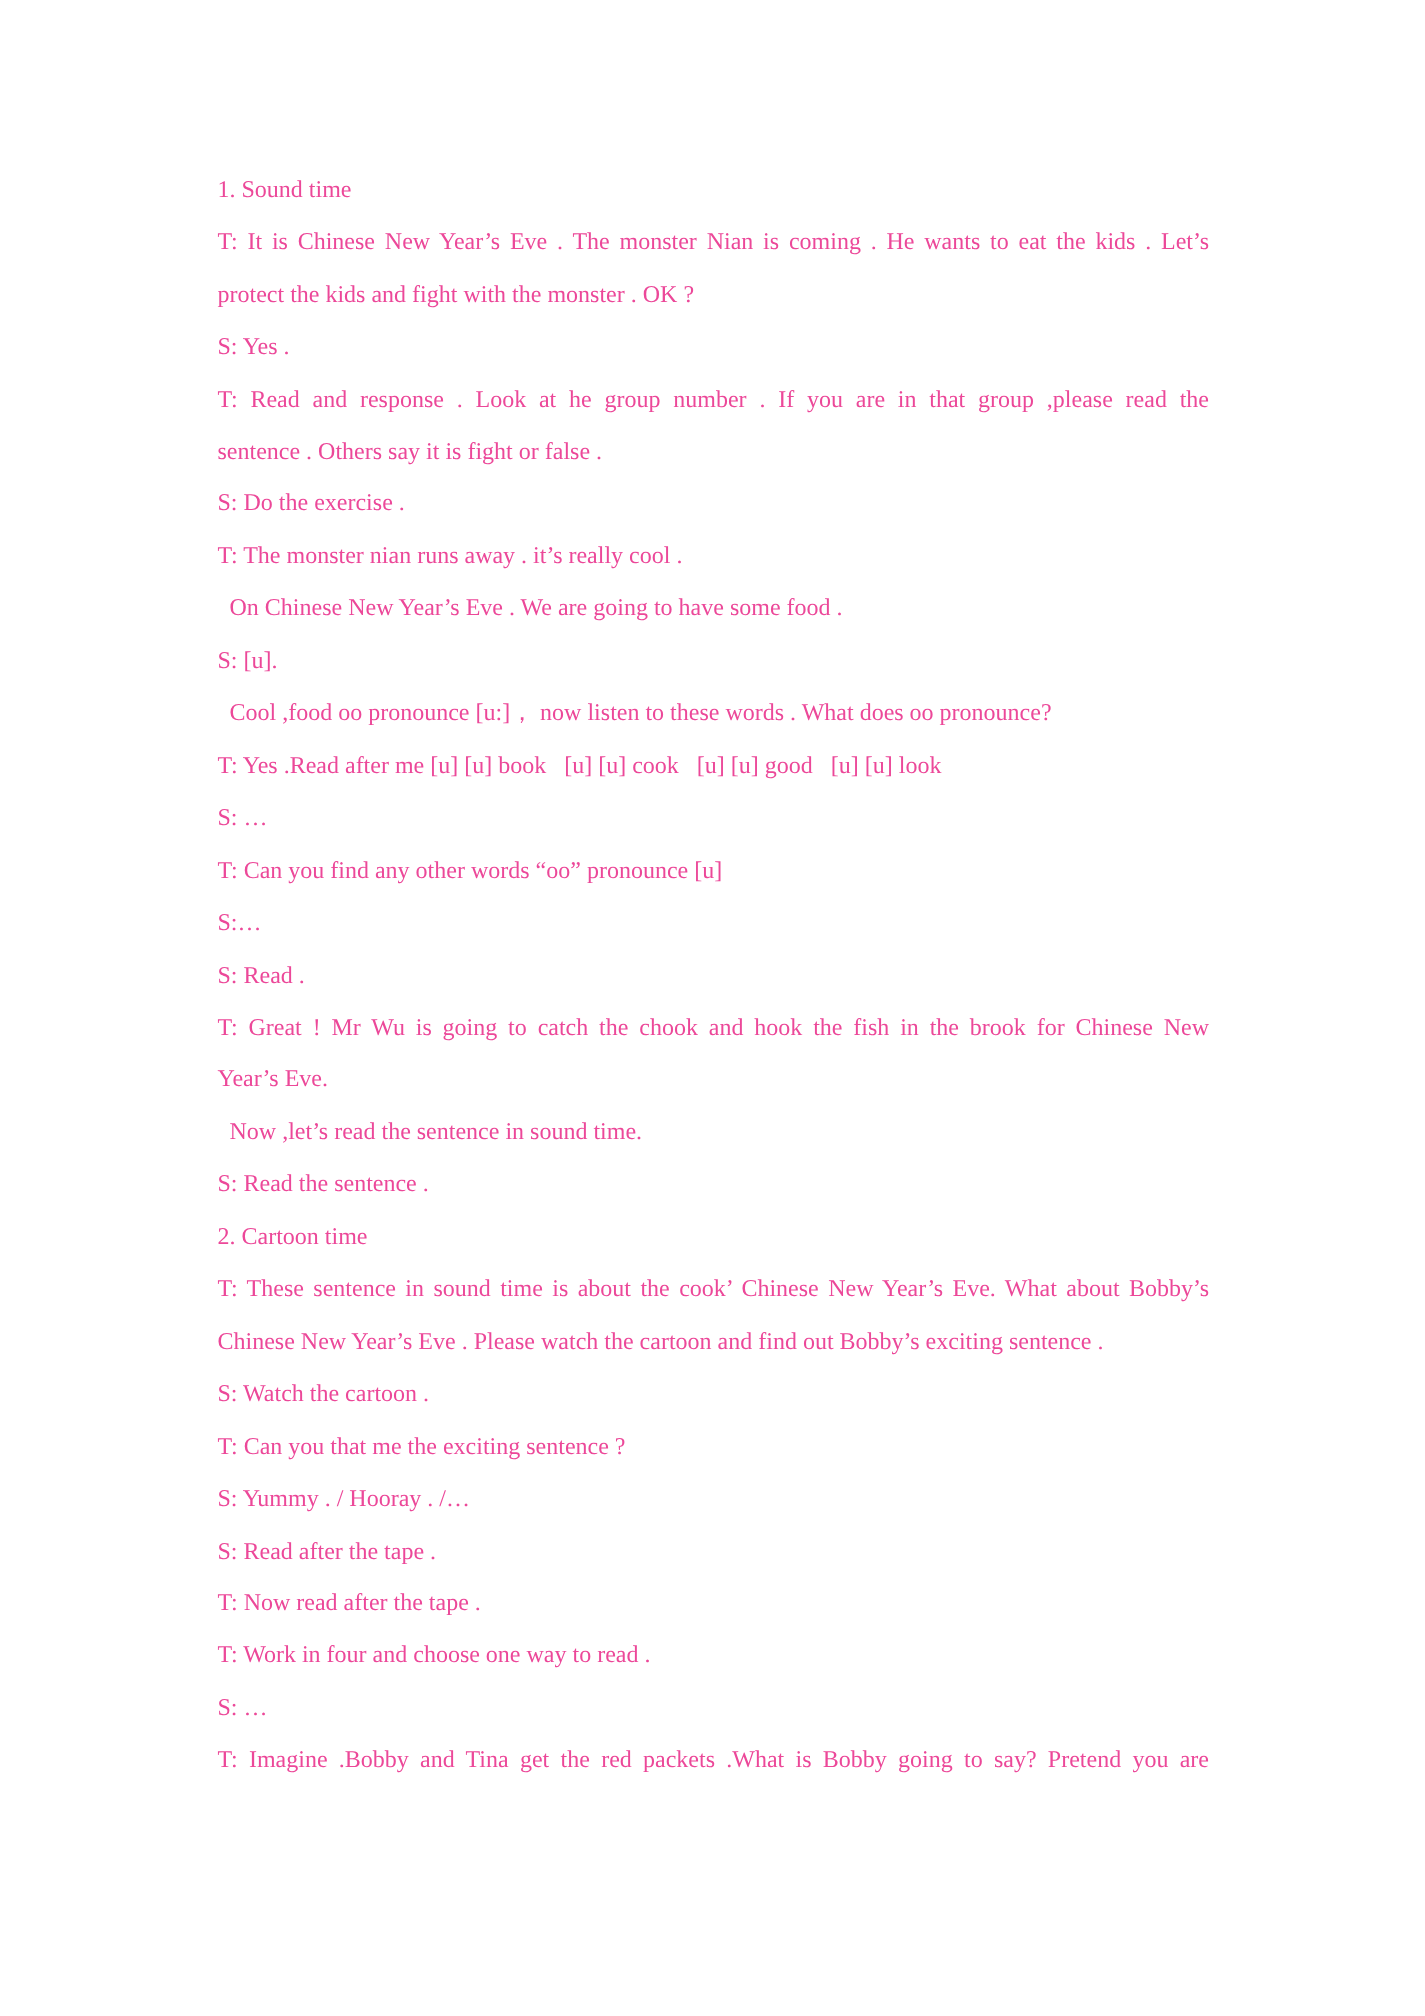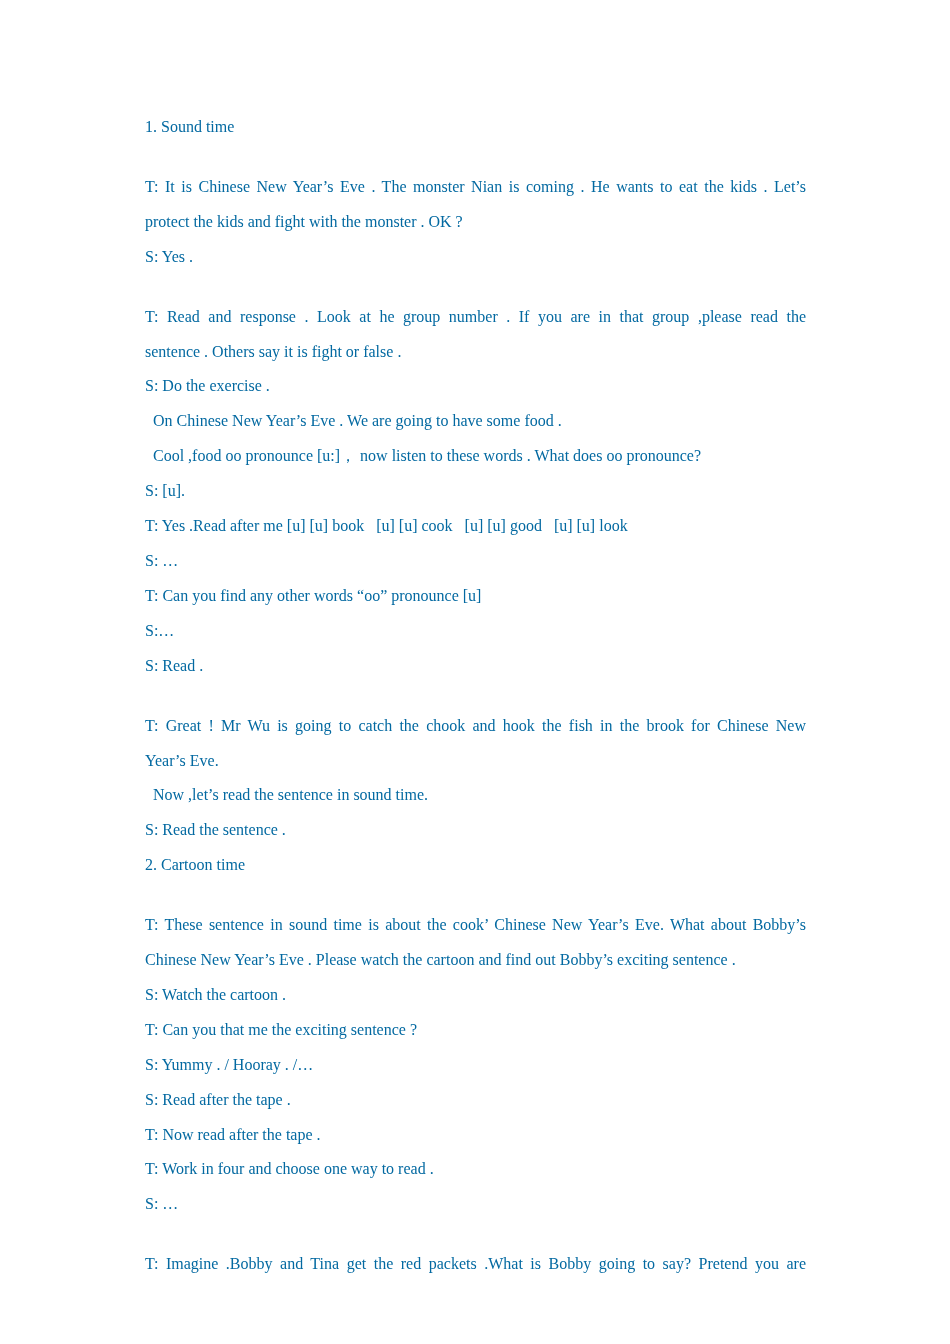--- a/index.html
+++ b/index.html
@@ -14,49 +14,49 @@
     background: #ffffff;
     overflow: hidden;
   }
   .doc {
     position: absolute;
     top: 110px;
     left: 145px;
     width: 661px;
     font-family: "Liberation Serif", "DejaVu Serif", serif;
     font-size: 16px;
-    color: #0369a1;
+    color: #ec4899;
   }
   .line {
     line-height: 34.9px;
     min-height: 34.9px;
     white-space: pre-wrap;
     text-align: left;
   }
   .line.justify {
     text-align: justify;
     text-align-last: justify;
-    margin-top: 25px;
   }
 </style>
 </head>
 <body>
 
 <div class="page">
   <div class="doc">
       <div class="line">1. Sound time</div>
       <div class="line justify">T: It is Chinese New Year’s Eve . The monster Nian is coming . He wants to eat the kids . Let’s</div>
       <div class="line">protect the kids and fight with the monster . OK ?</div>
       <div class="line">S: Yes .</div>
       <div class="line justify">T: Read and response . Look at he group number . If you are in that group ,please read the</div>
       <div class="line">sentence . Others say it is fight or false .</div>
       <div class="line">S: Do the exercise .</div>
+      <div class="line">T: The monster nian runs away . it’s really cool .</div>
       <div class="line">  On Chinese New Year’s Eve . We are going to have some food .</div>
+      <div class="line">S: [u].</div>
       <div class="line">  Cool ,food oo pronounce [u:]， now listen to these words . What does oo pronounce?</div>
-      <div class="line">S: [u].</div>
       <div class="line">T: Yes .Read after me [u] [u] book   [u] [u] cook   [u] [u] good   [u] [u] look</div>
       <div class="line">S: …</div>
       <div class="line">T: Can you find any other words “oo” pronounce [u]</div>
       <div class="line">S:…</div>
       <div class="line">S: Read .</div>
       <div class="line justify">T: Great ! Mr Wu is going to catch the chook and hook the fish in the brook for Chinese New</div>
       <div class="line">Year’s Eve.</div>
       <div class="line">  Now ,let’s read the sentence in sound time.</div>
       <div class="line">S: Read the sentence .</div>
       <div class="line">2. Cartoon time</div>

